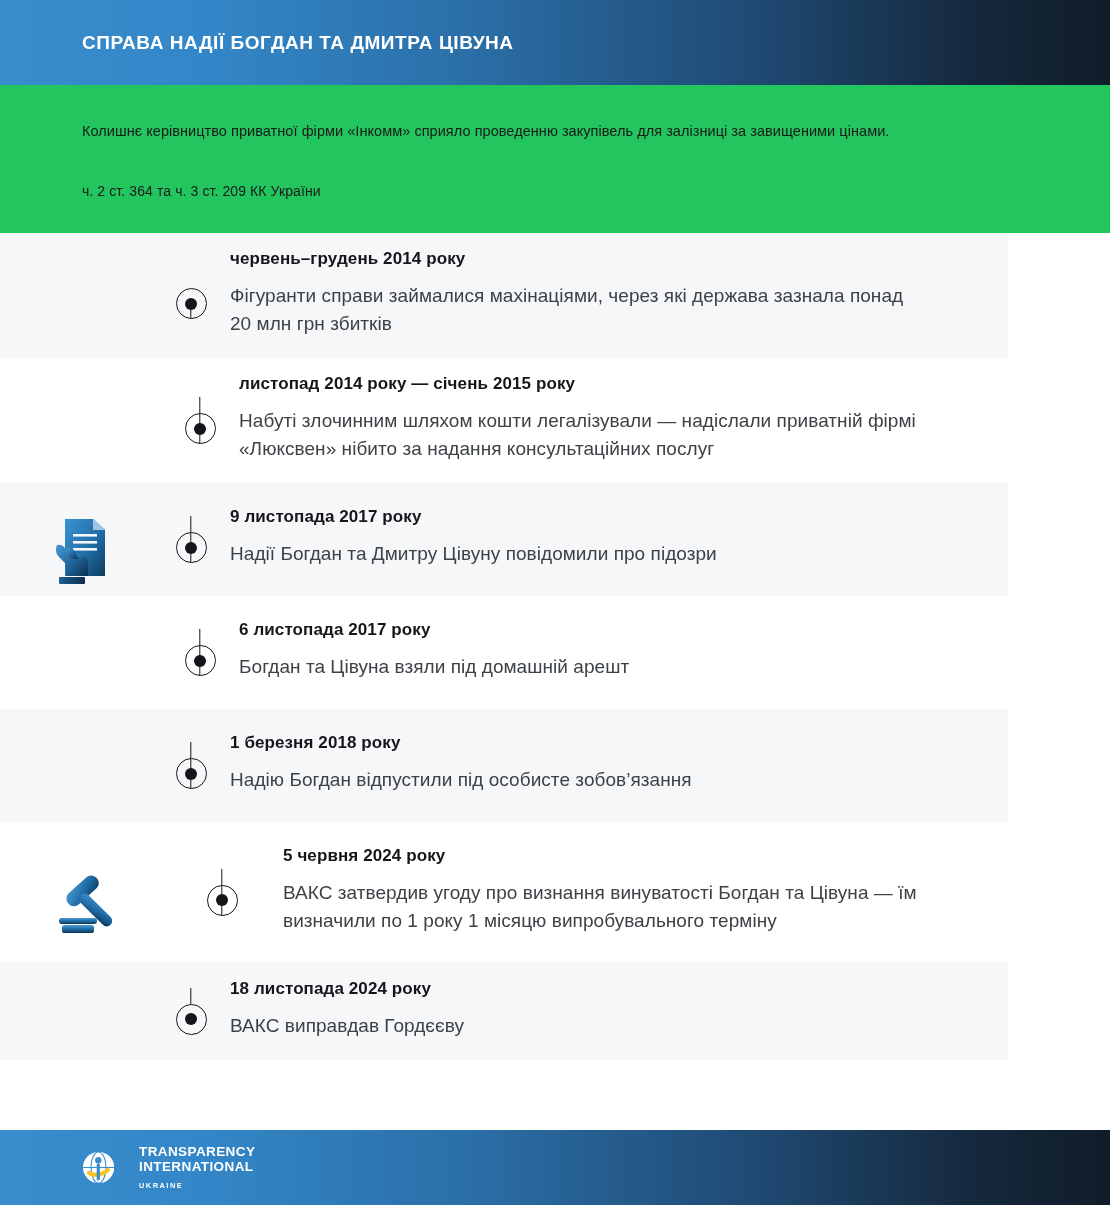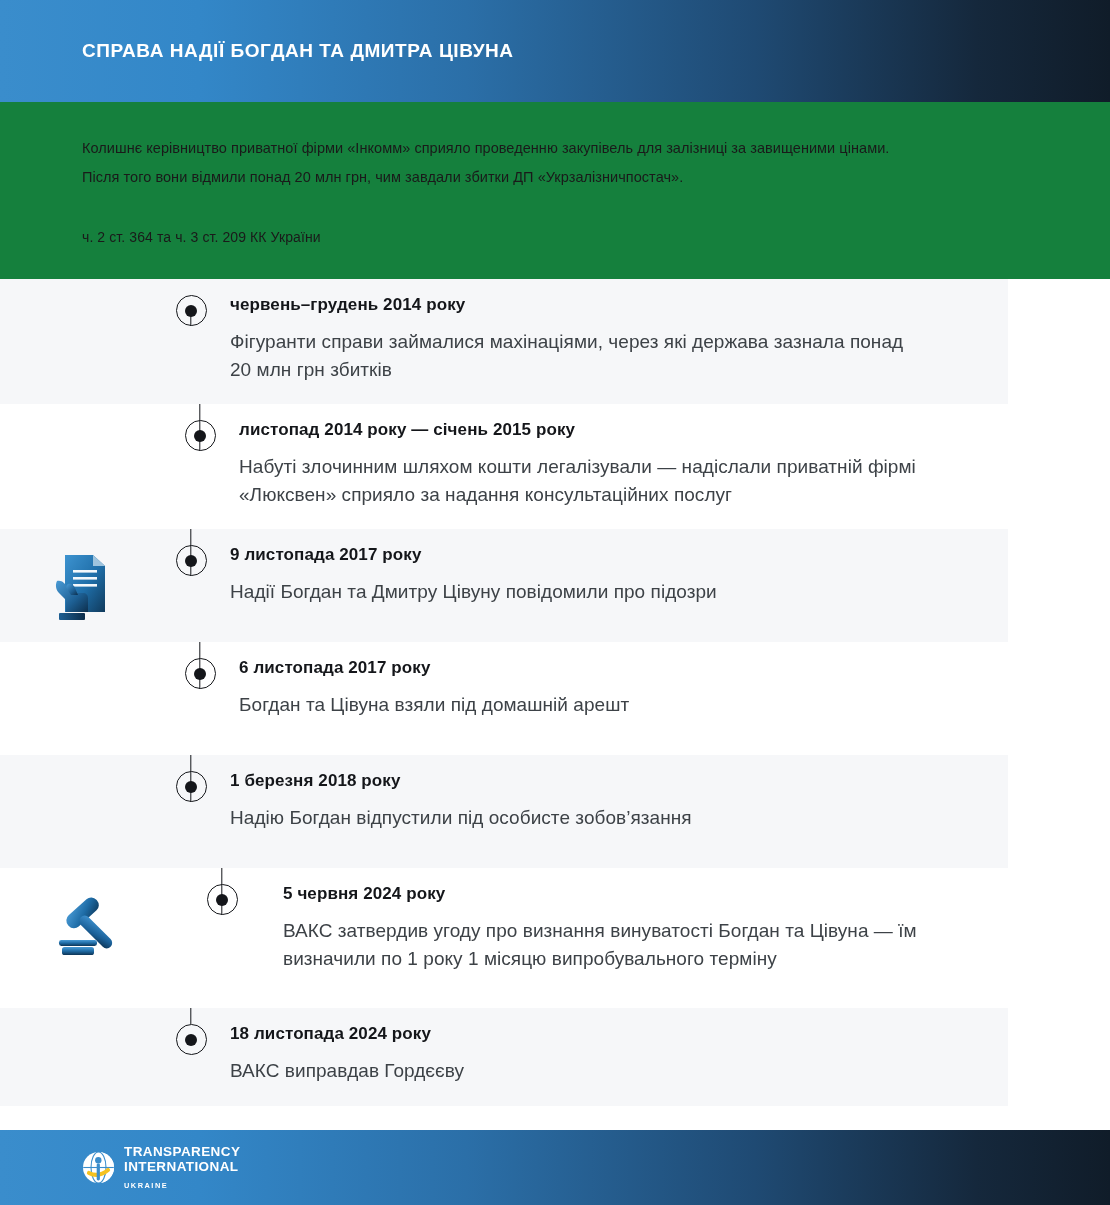--- a/index.html
+++ b/index.html
@@ -18,39 +18,39 @@
     width: 1110px;
     height: 1205px;
     overflow: hidden;
     background: #ffffff;
   }
 
   
   .header {
     position: relative;
     width: 1110px;
-    height: 102px;
+    height: 85px;
     background: linear-gradient(90deg, #3a8dcc 0%, #3387c8 18%, #2b6fa8 42%, #1f4a73 68%, #15283c 88%, #101c29 100%);
     display: flex;
     align-items: center;
   }
   .header-title {
     margin-left: 82px;
     color: #ffffff;
     font-size: 19px;
     font-weight: bold;
     letter-spacing: 0.55px;
     text-transform: uppercase;
     white-space: nowrap;
   }
 
   
   .intro {
     padding: 32px 42px 0 82px;
-    background: #15803d;
+    background: #22c55e;
   }
   .intro-line {
     color: #1a1a1a;
     font-size: 14.5px;
     line-height: 29px;
     letter-spacing: 0.05px;
   }
   .law-ref {
     margin-top: 37px;
     color: #1a1a1a;
@@ -61,21 +61,21 @@
 
   
   .timeline {
     position: relative;
     width: 1110px;
   }
 
   .trow {
     position: relative;
     display: flex;
-    align-items: flex-start;
+    align-items: center;
     width: 1008px;
     min-height: 113px;
   }
   .trow.shade { background: #f6f7f9; }
   .trow.plain { background: #ffffff; padding-left: 9px; }
 
   
   .icon-slot {
     position: relative;
     flex: 0 0 160px;
@@ -152,21 +152,21 @@
     width: 1110px;
     height: 75px;
     background: linear-gradient(90deg, #3a8dcc 0%, #3387c8 18%, #2b6fa8 42%, #1f4a73 68%, #15283c 88%, #101c29 100%);
     display: flex;
     align-items: center;
   }
   .logo-wrap {
     margin-left: 82px;
     display: flex;
     align-items: center;
-    gap: 9px;
+    gap: 24px;
   }
   .logo-text { line-height: 1; }
   .logo-l1, .logo-l2 {
     color: #ffffff;
     font-size: 13.5px;
     font-weight: bold;
     letter-spacing: 0.4px;
     display: block;
     line-height: 14.5px;
   }
@@ -183,21 +183,20 @@
 <body>
 
 <div class="page">
 
   <div class="header">
     <div class="header-title">СПРАВА НАДІЇ БОГДАН ТА ДМИТРА ЦІВУНА</div>
   </div>
 
   <div class="intro">
     <div class="intro-line">Колишнє керівництво приватної фірми «Інкомм» сприяло проведенню закупівель для залізниці за завищеними цінами.</div>
-    <div class="intro-line">Після того вони відмили понад 20 млн грн, чим завдали збитки ДП «Укрзалізничпостач».</div>
     <div class="law-ref">ч. 2 ст. 364 та ч. 3 ст. 209 КК України</div>
   </div>
 
   <div class="timeline">
 
     <div class="trow shade">
       <div class="icon-slot"></div>
       <div class="marker-col">
         <div class="connector" style="top:31px;bottom:0;"></div>
         <div class="marker"></div>
@@ -209,21 +208,21 @@
     </div>
 
     <div class="trow plain">
       <div class="icon-slot"></div>
       <div class="marker-col">
         <div class="connector" style="top:0;bottom:0;"></div>
         <div class="marker"></div>
       </div>
       <div class="content">
         <div class="t-date">листопад 2014 року — січень 2015 року</div>
-        <div class="t-desc">Набуті злочинним шляхом кошти легалізували — надіслали приватній фірмі «Люксвен» сприяло за надання консультаційних послуг</div>
+        <div class="t-desc">Набуті злочинним шляхом кошти легалізували — надіслали приватній фірмі «Люксвен» нібито за надання консультаційних послуг</div>
       </div>
     </div>
 
     <div class="trow shade">
       <div class="icon-slot">
         <svg width="58" height="72" viewBox="0 0 58 72">
           <defs>
             <linearGradient id="docg" x1="0" y1="0" x2="1" y2="1">
               <stop offset="0%" stop-color="#3d93d0"></stop>
               <stop offset="55%" stop-color="#1f6ea8"></stop>

